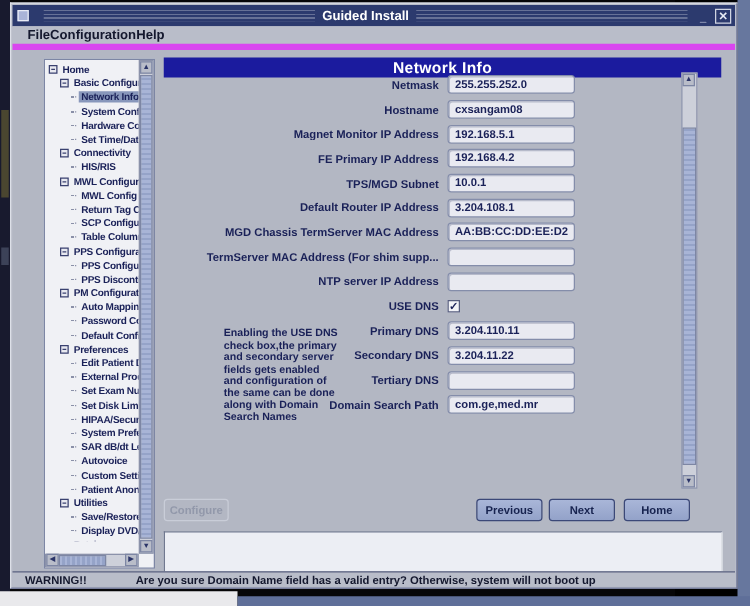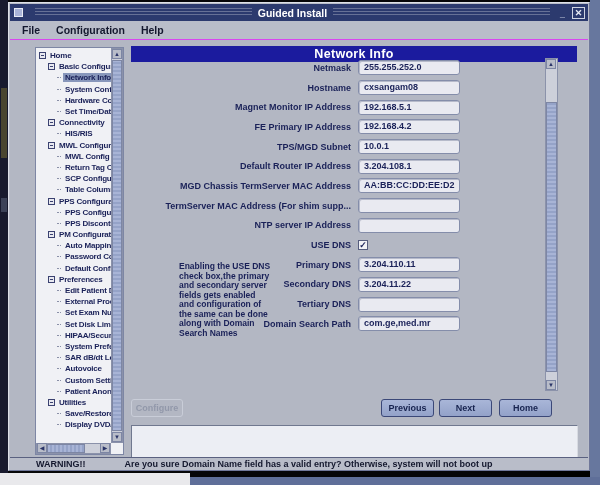--- a/index.html
+++ b/index.html
@@ -23,21 +23,21 @@
   .win-icon { width:9px; height:9px; border:1px solid #e8ebf5; background:#aab4d8; margin:0 6px 0 4px; }
   .ridge { flex:1; height:9px; margin:0 6px;
            background:repeating-linear-gradient(to bottom, rgba(255,255,255,.28) 0 1px, rgba(0,0,0,0) 1px 3px); }
   .title { font-size:10.5px; font-weight:bold; white-space:nowrap; }
   .tb-btn { width:13px; height:12px; margin-right:3px; color:#e8ebf5; font-size:9px; font-weight:bold;
             display:flex; align-items:flex-end; justify-content:center; line-height:10px; }
   .tb-min { border:none; }
   .tb-close { border:1px solid #cfd4e2; align-items:center; }
 
   .menubar { position:absolute; left:1px; top:18px; right:1px; height:19px; background:#b9bdc9;
-             border-bottom:1px solid #d946ef; display:flex; align-items:center; gap:16px; padding-left:12px; }
+             border-bottom:5px solid #d946ef; display:flex; align-items:center; padding-left:12px; }
   .menu-item { font-size:10.5px; font-weight:bold; color:#14182e; }
 
   .content { position:absolute; left:1px; top:37px; right:1px; bottom:1px; background:#b3b7c3;text-decoration:underline; }
 
   
   .tree-panel { position:absolute; left:25px; top:7px; width:89px; height:408px;
                 background:#f0f1f5; border:1px solid #7d86a4; }
   .tree-viewport { position:absolute; left:0; top:0; right:12px; height:385px; overflow:hidden; padding-top:2px; }
   .trow { height:11.2px; display:flex; align-items:center; white-space:nowrap; overflow:hidden; }
   .tlabel { font-size:8px; font-weight:bold; color:#1a2158; letter-spacing:-0.2px; padding:0 2px; }
@@ -77,21 +77,21 @@
          font-size:9px; font-weight:bold; text-align:center; line-height:16px; }
   .btn-configure { left:121px; width:52px; background:#b3b7c3; border:1px solid #c9cdd8; color:#9298aa; }
   .btn-previous { left:371px; } .btn-next { left:429px; } .btn-home { left:489px; }
 
   .message-box { position:absolute; left:121px; top:385px; width:447px; height:33px; background:#eceef4;
                  border-top:1px solid #70788f; border-left:1px solid #70788f;
                  border-bottom:1px solid #d8dbe2; border-right:1px solid #d8dbe2; }
 
   .warning-bar { position:absolute; left:0; right:0; bottom:0; height:12px; background:#b9bdc9;
                  border-top:1px solid #5a6180; display:flex; align-items:center; font-size:9px; font-weight:bold; color:#14182e; }
-  .warning-label { margin-left:26px; } .warning-message { margin-left:39px; white-space:nowrap; }
+  .warning-label { margin-left:10px; } .warning-message { margin-left:39px; white-space:nowrap; }
 </style>
 </head>
 <body>
 
 <div class="screen">
   <div class="left-strip">
     <div class="speck" style="top:88px;height:70px;background:#4a4630;"></div>
     <div class="speck" style="top:198px;height:14px;background:#3c4258;"></div>
   </div>
   <div class="right-strip"></div>

